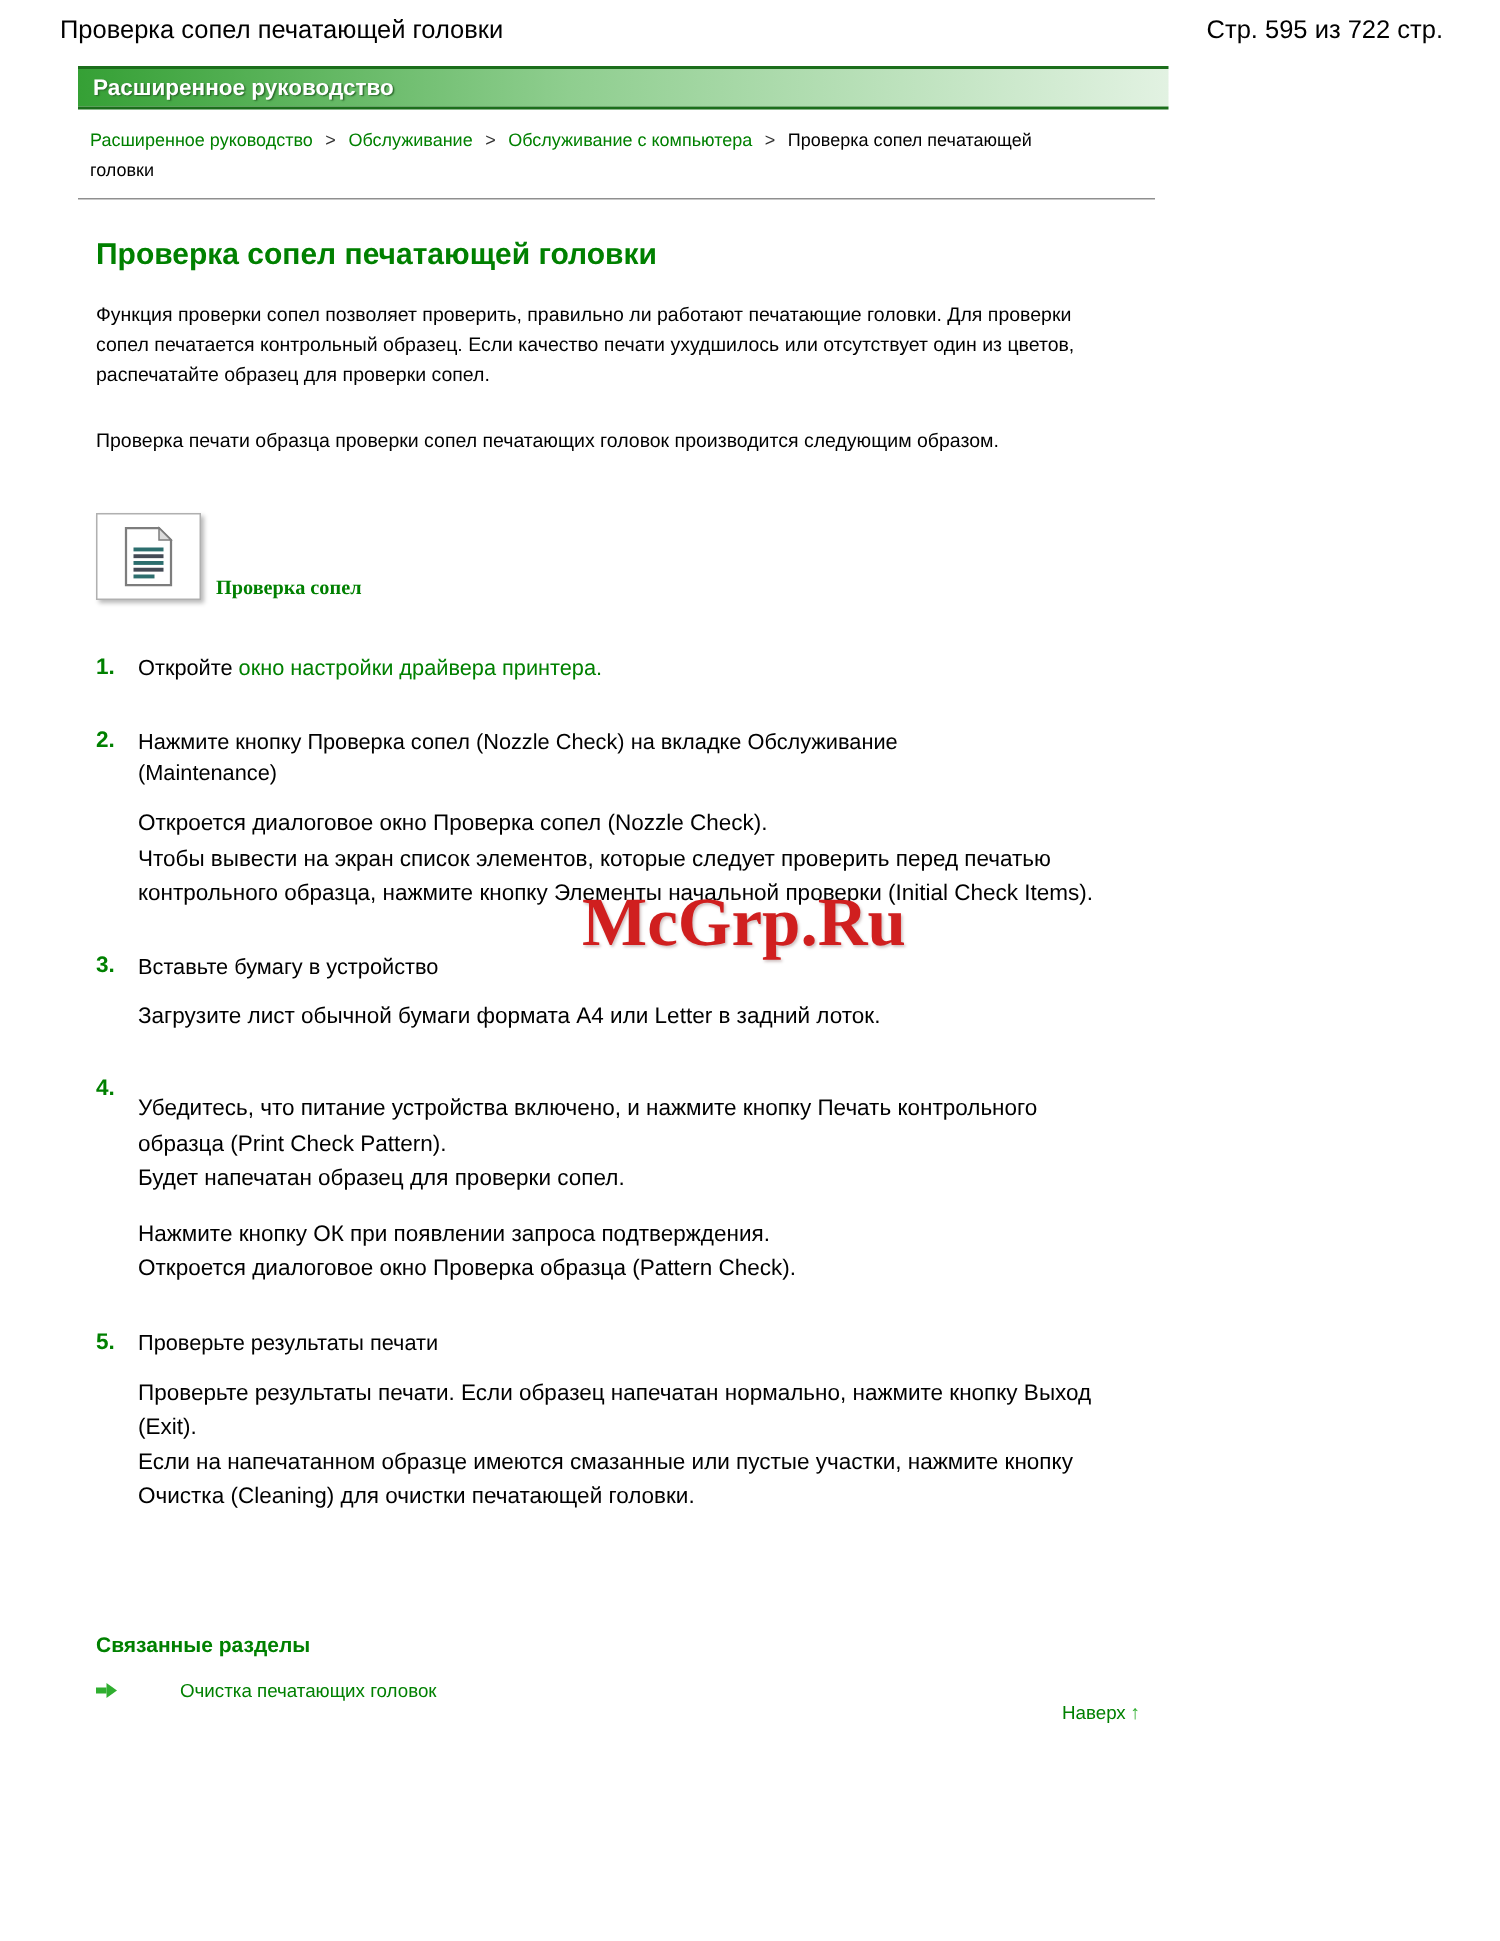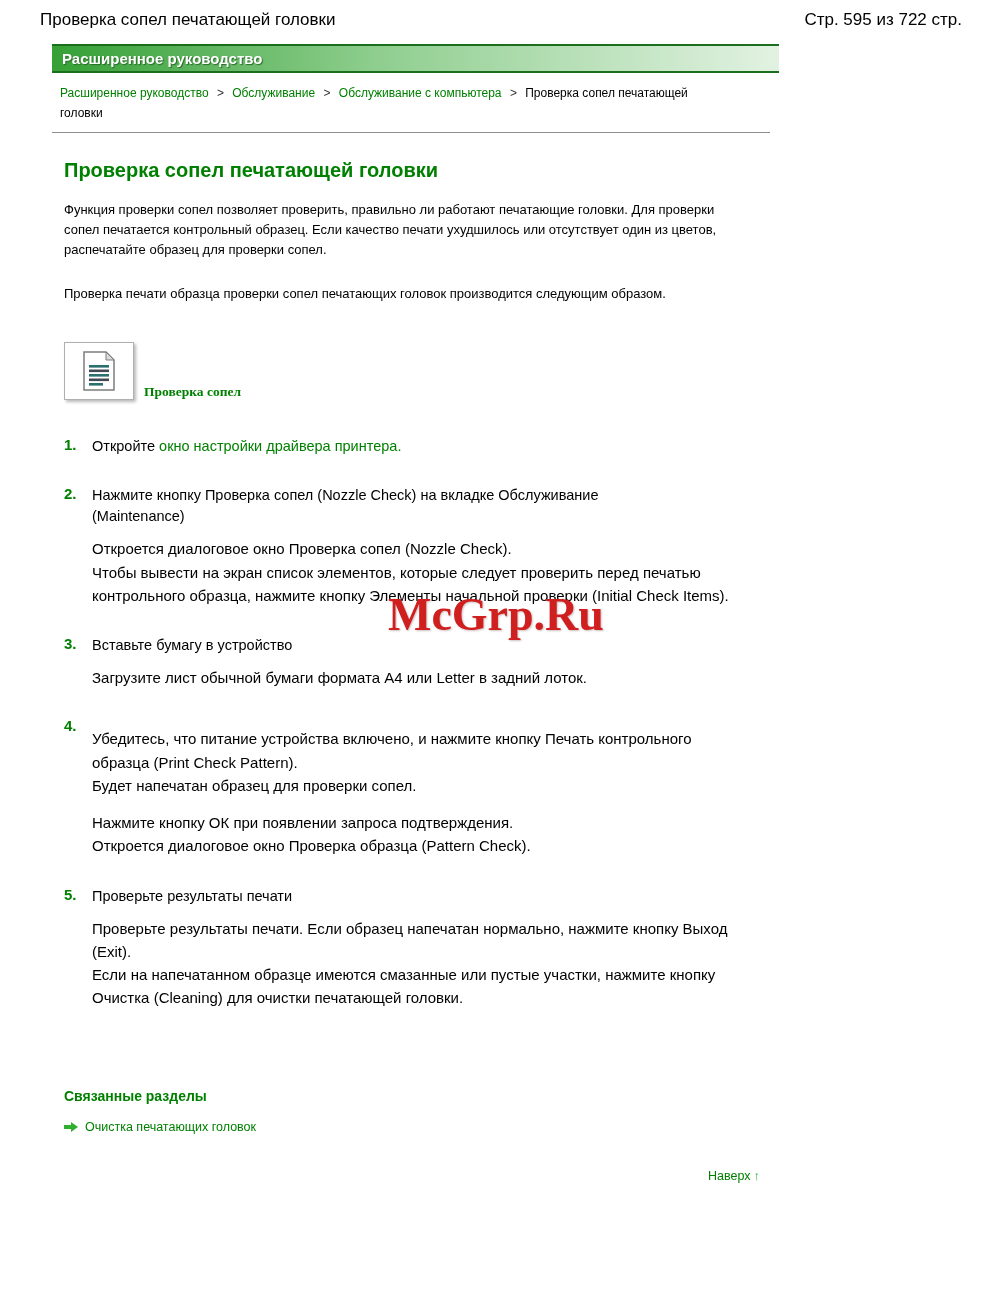--- a/index.html
+++ b/index.html
@@ -39,27 +39,27 @@
   .steps { margin-top:36px; }
   .step { display:flex; margin-bottom:28px; }
   .step-num { color:var(--accent,#008000); font-weight:bold; font-size:15px; width:28px; flex:none; }
   .step-main { flex:1; }
   .step-title { font-size:14.5px; line-height:1.45; display:block; max-width:578px; }
   .step-body { font-size:15px; line-height:1.55; margin:10px 0 0 0; white-space:pre-line; max-width:655px; }
   .step-body + .step-body { margin-top:14px; }
   .link { color:var(--accent,#008000); text-decoration:none; cursor:pointer; }
   .related { margin-top:78px; }
   .related-title { color:var(--accent,#008000); font-weight:bold; font-size:14px; }
-  .related-row { margin-top:16px; display:flex; align-items:center; font-size:12.5px; }
+  .related-row { margin-top:16px; display:flex; align-items:center; font-size:12.5px;gap:35px; }
   .arrow-icon { display:inline-block; position:relative; width:14px; height:10px; margin-right:7px; }
   .arrow-icon::before { content:""; position:absolute; left:0; top:3px; width:7px; height:4px; background:var(--arrow,#2fae2f); }
   .arrow-icon::after { content:""; position:absolute; left:7px; top:0;
     border-top:5px solid transparent; border-bottom:5px solid transparent;
     border-left:7px solid var(--arrow,#2fae2f); }
-  .toplink-row { margin-top:34px; width:696px; text-align:right; font-size:12.5px; }
+  .toplink-row { width:696px; text-align:right; font-size:12.5px; }
   .toplink { color:var(--accent,#008000); text-decoration:none; cursor:pointer; }
   .up-arrow { color:var(--arrow,#2fae2f); font-size:13px; margin-left:3px; }
   .watermark {
     position:absolute; left:388px; top:588px; z-index:5;
     font-family:"Liberation Serif", serif; font-weight:bold; font-size:46px;
     color:var(--watermark,#d01f1f); text-shadow:1px 1px 2px rgba(60,0,0,.25);
   }
 </style>
 </head>
 <body>

